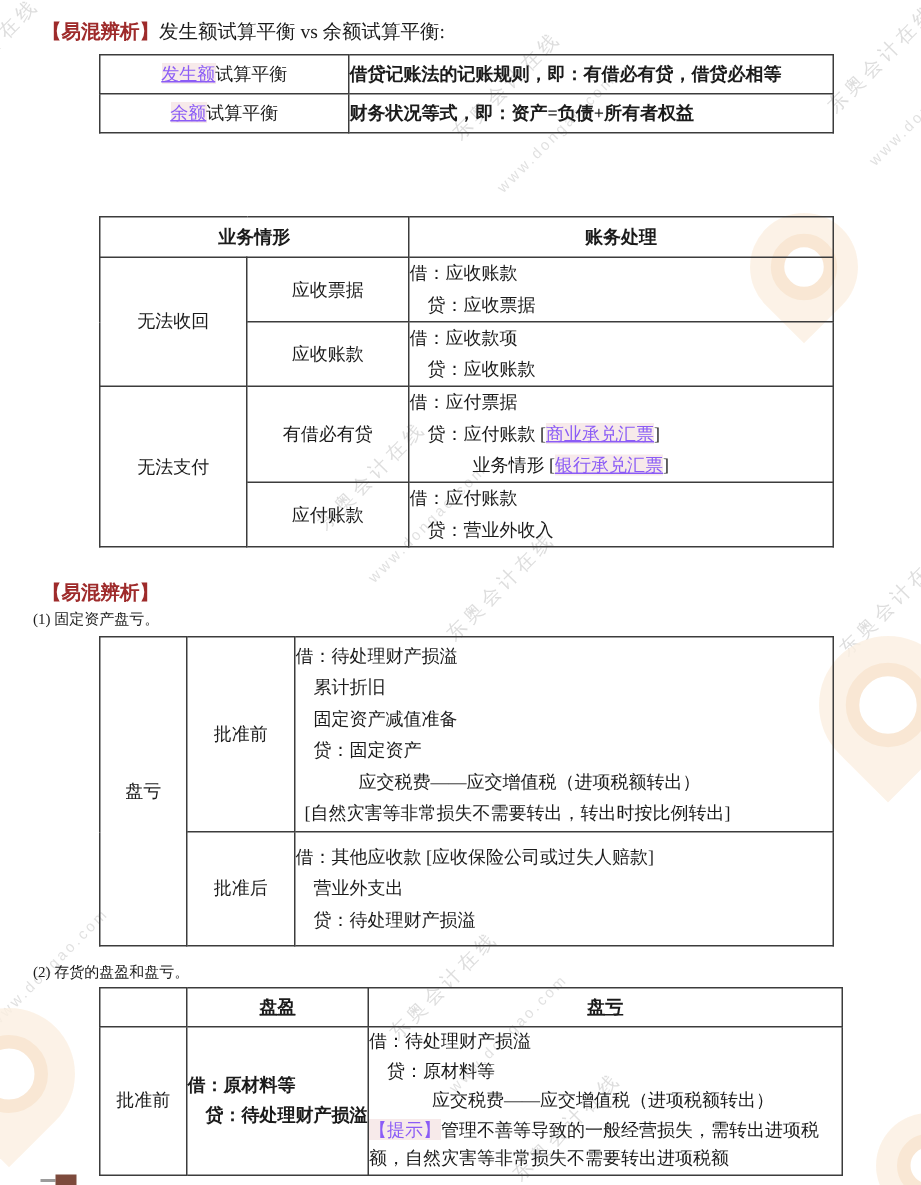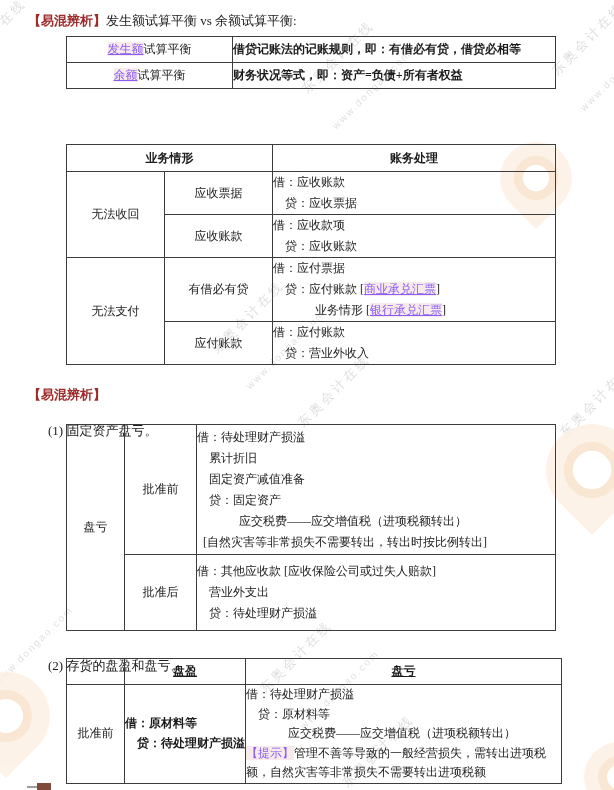--- a/index.html
+++ b/index.html
@@ -16,21 +16,21 @@
       font-family:"Liberation Sans","DejaVu Sans",sans-serif;}
   .wm.url{font-size:10px;letter-spacing:2px;opacity:.5;}
   .drop{position:absolute;border-radius:50% 50% 50% 0;transform:rotate(-45deg);background:#fcf0e2;opacity:.8;}
   .drop .ring{position:absolute;inset:20%;border-radius:50%;background:#ffffff;border:9px solid #f8e2ca;box-sizing:border-box;}
   .cut-a{position:absolute;background:#9c9c9c;}
   .cut-b{position:absolute;background:#7d4a3c;}
   
   .content{z-index:2;}
   .h{position:absolute;left:28px;font-size:13px;white-space:nowrap;}
   .tag{color:#9e2b2b;font-weight:bold;}
-  .item{position:absolute;left:48px;font-size:13px;white-space:nowrap;margin-top:16px;}
+  .item{position:absolute;left:22px;font-size:10px;white-space:nowrap;}
   table.t{position:absolute;left:66px;border-collapse:collapse;table-layout:fixed;z-index:2;}
   table.t td{border:1px solid #3c3c3c;padding:0;vertical-align:middle;background:transparent;}
   td.hd{font-weight:bold;text-align:center;}
   td.c{text-align:center;}
   td.jcell{vertical-align:top;padding:5px 6px 3px 8px;}
   td.jmid{vertical-align:middle;padding:2px 6px 2px 8px;font-weight:bold;}
   .jl{line-height:21px;white-space:nowrap;}
   .t4 .jl{line-height:19.5px;}
   .t4 .jl.wrapok{white-space:normal;}
   .ind1{margin-left:12px;}

